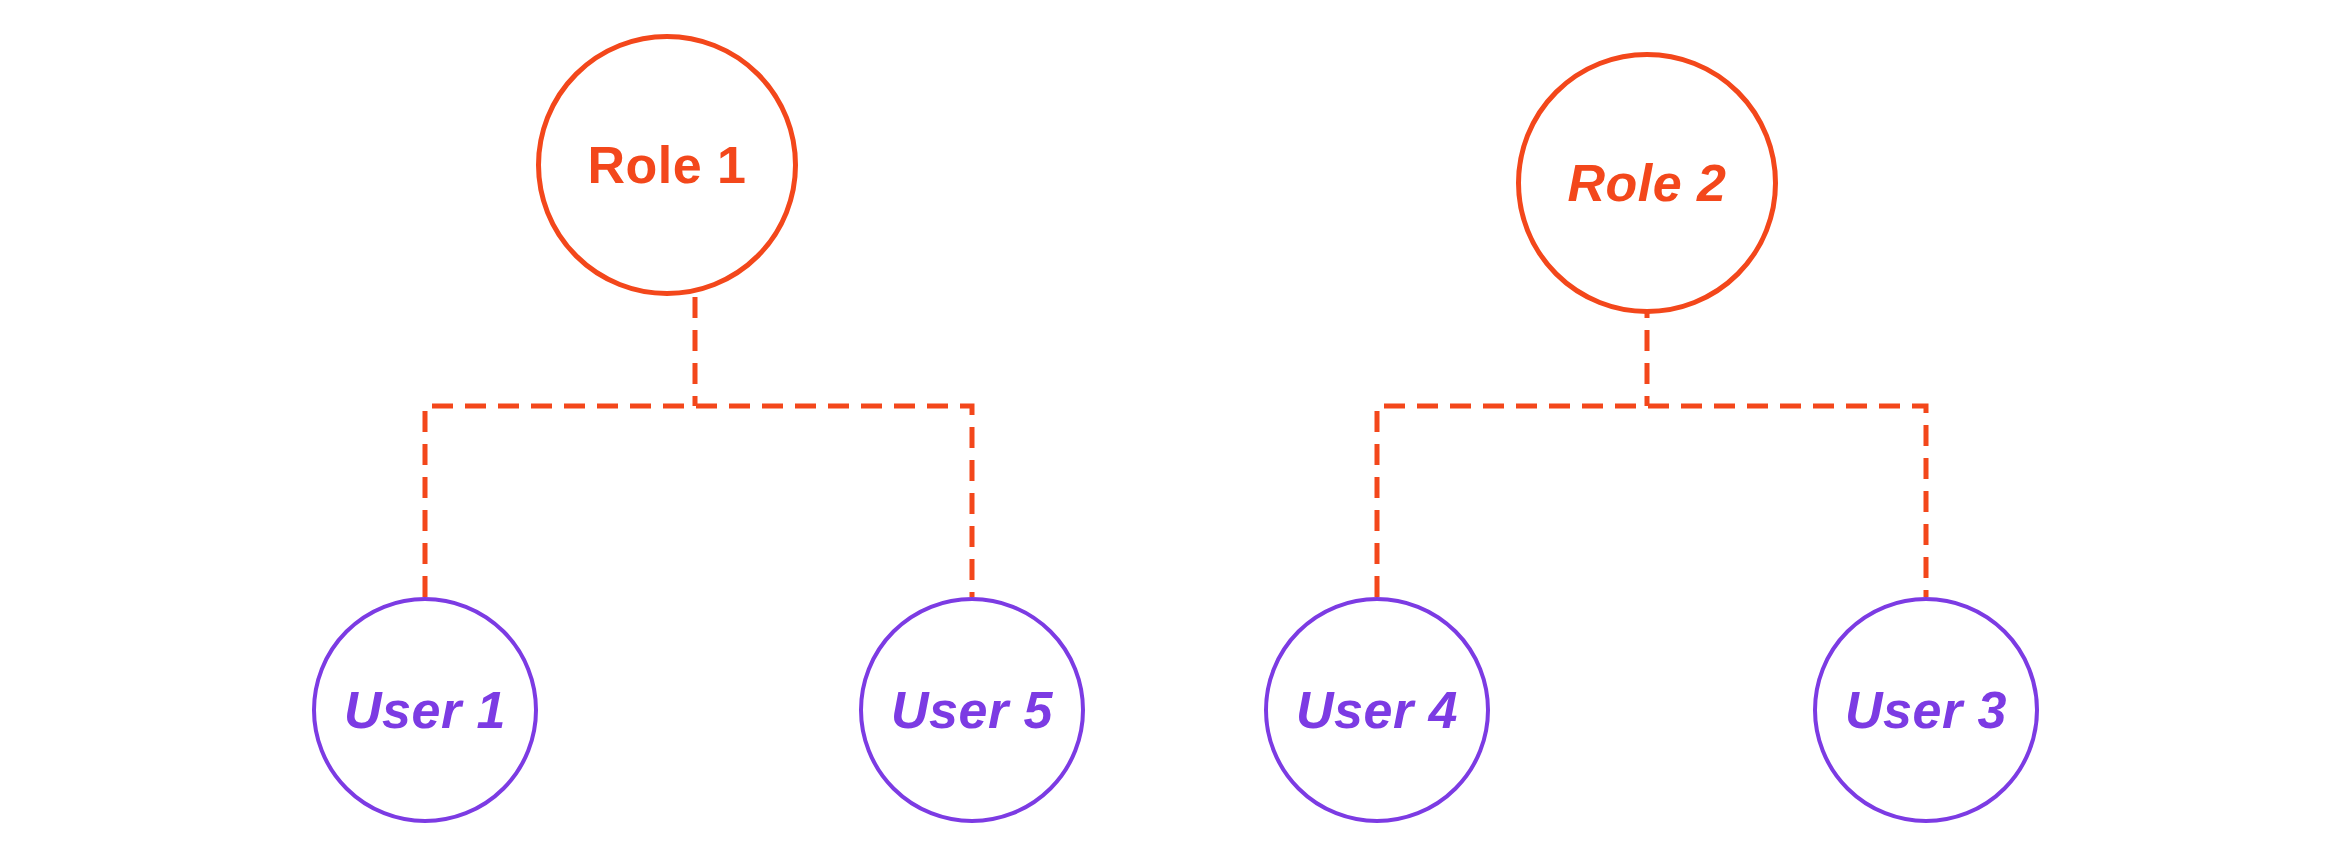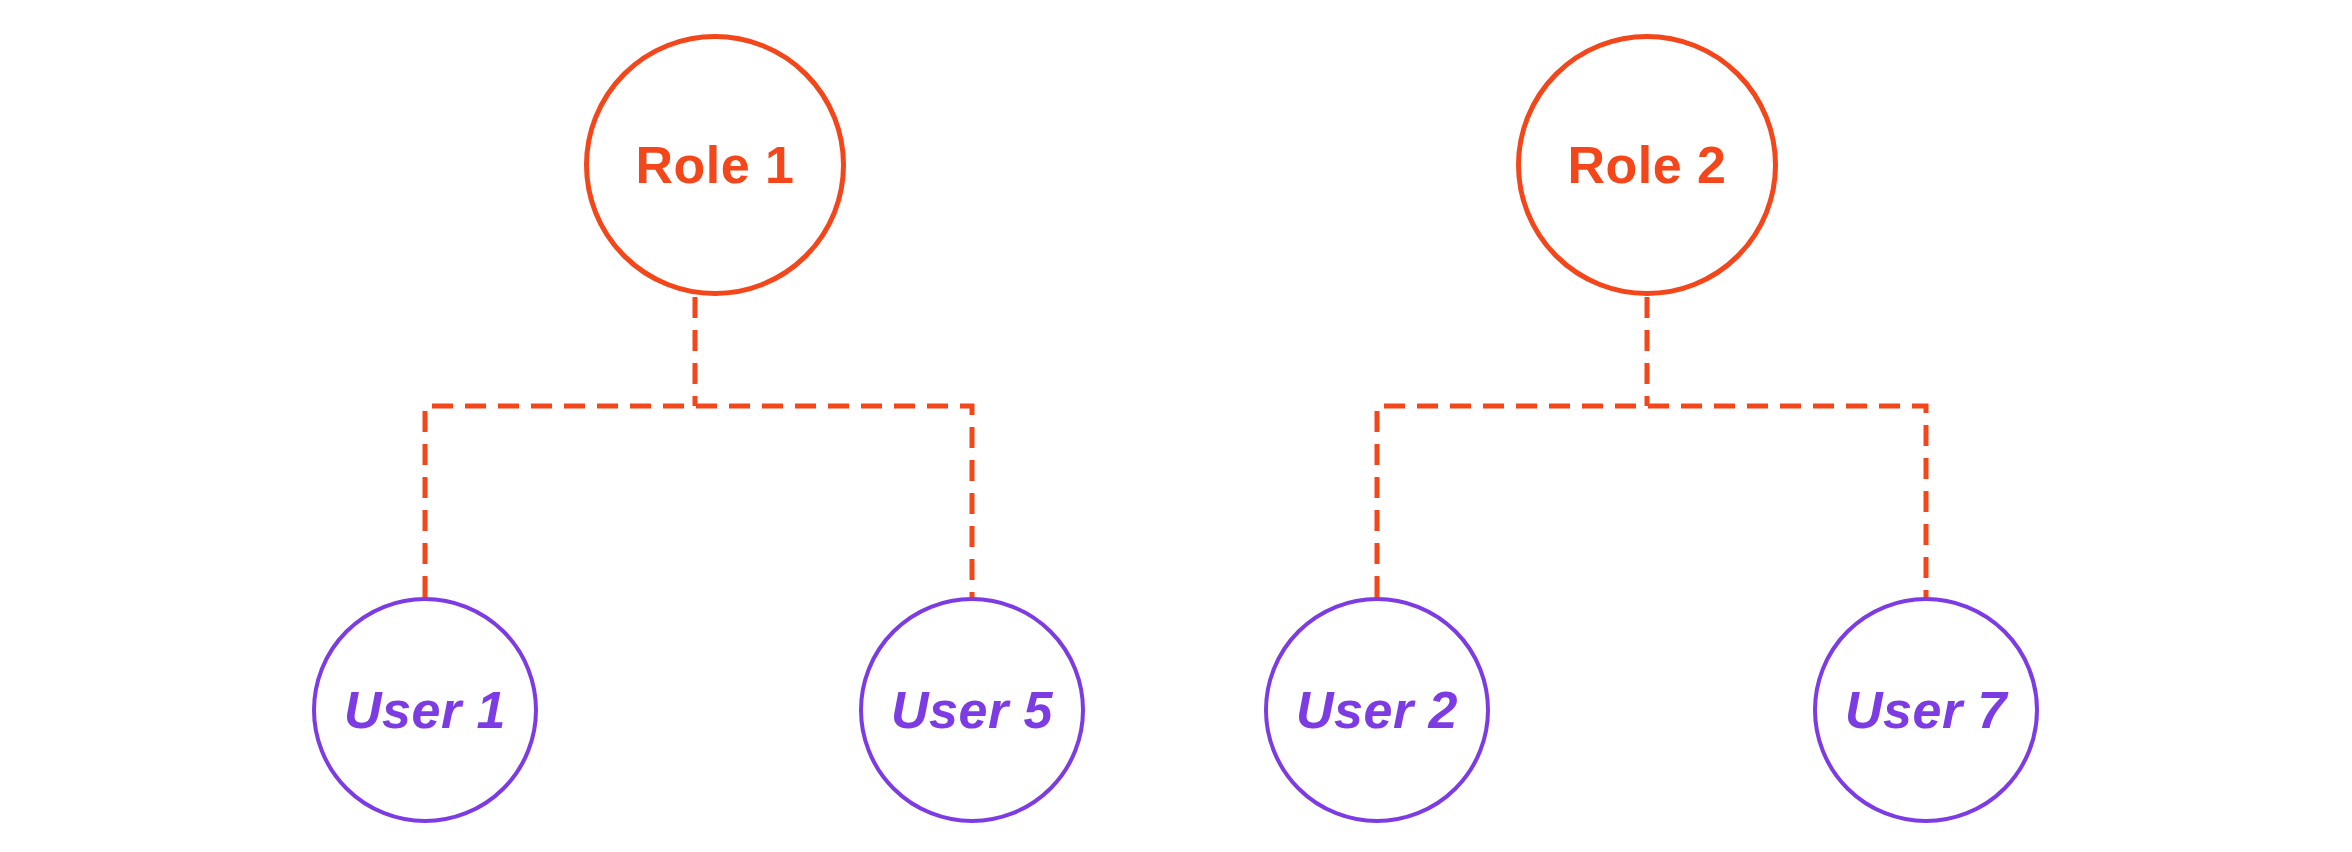--- a/index.html
+++ b/index.html
@@ -46,22 +46,22 @@
     border: 5px solid var(--role);
     color: var(--role);
   }
   .node.user {
     width: 226px; height: 226px;
     border: 4px solid var(--user);
     color: var(--user);
     font-style: italic;
   }
   
-  #role-1 { left: 584px;  top: 34px;  }
-  #role-2 { left: 1516px; top: 34px;  }
+  #role-1 { left: 536px;  top: 34px;  }
+  #role-2 { left: 1516px; top: 52px; font-style: italic;  }
   #user-1 { left: 312px;  top: 597px; }
   #user-2 { left: 859px;  top: 597px; }
   #user-3 { left: 1264px; top: 597px; }
   #user-4 { left: 1813px; top: 597px; }
 </style>
 </head>
 <body>
 
 <div class="canvas">
 
@@ -80,20 +80,20 @@
 
   <div class="node user" id="user-1">
     <span>User 1</span>
   </div>
 
   <div class="node user" id="user-2">
     <span>User 5</span>
   </div>
 
   <div class="node user" id="user-3">
-    <span>User 2</span>
+    <span>User 4</span>
   </div>
 
   <div class="node user" id="user-4">
-    <span>User 7</span>
+    <span>User 3</span>
   </div>
 
 </div>
 
 </body></html>

